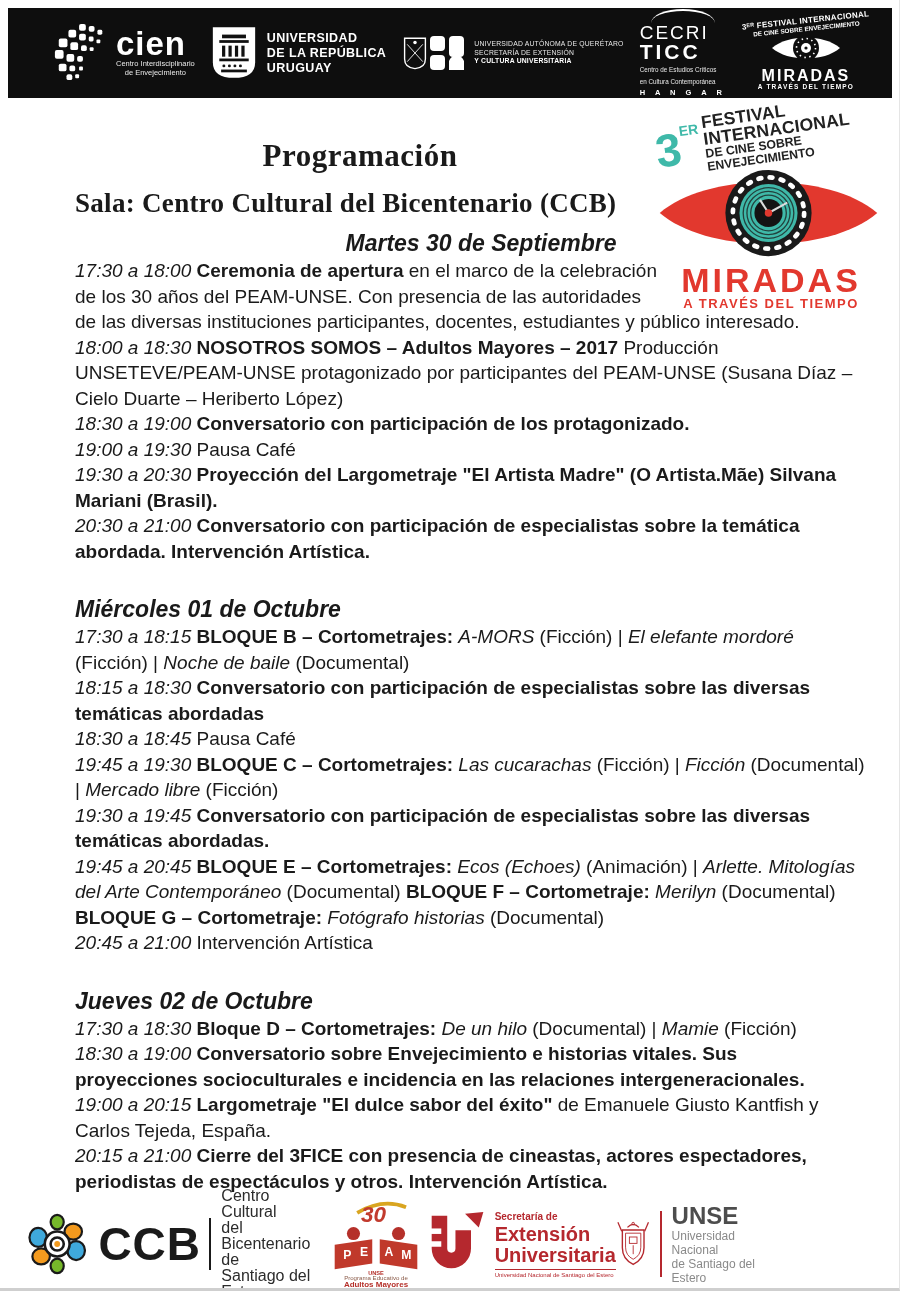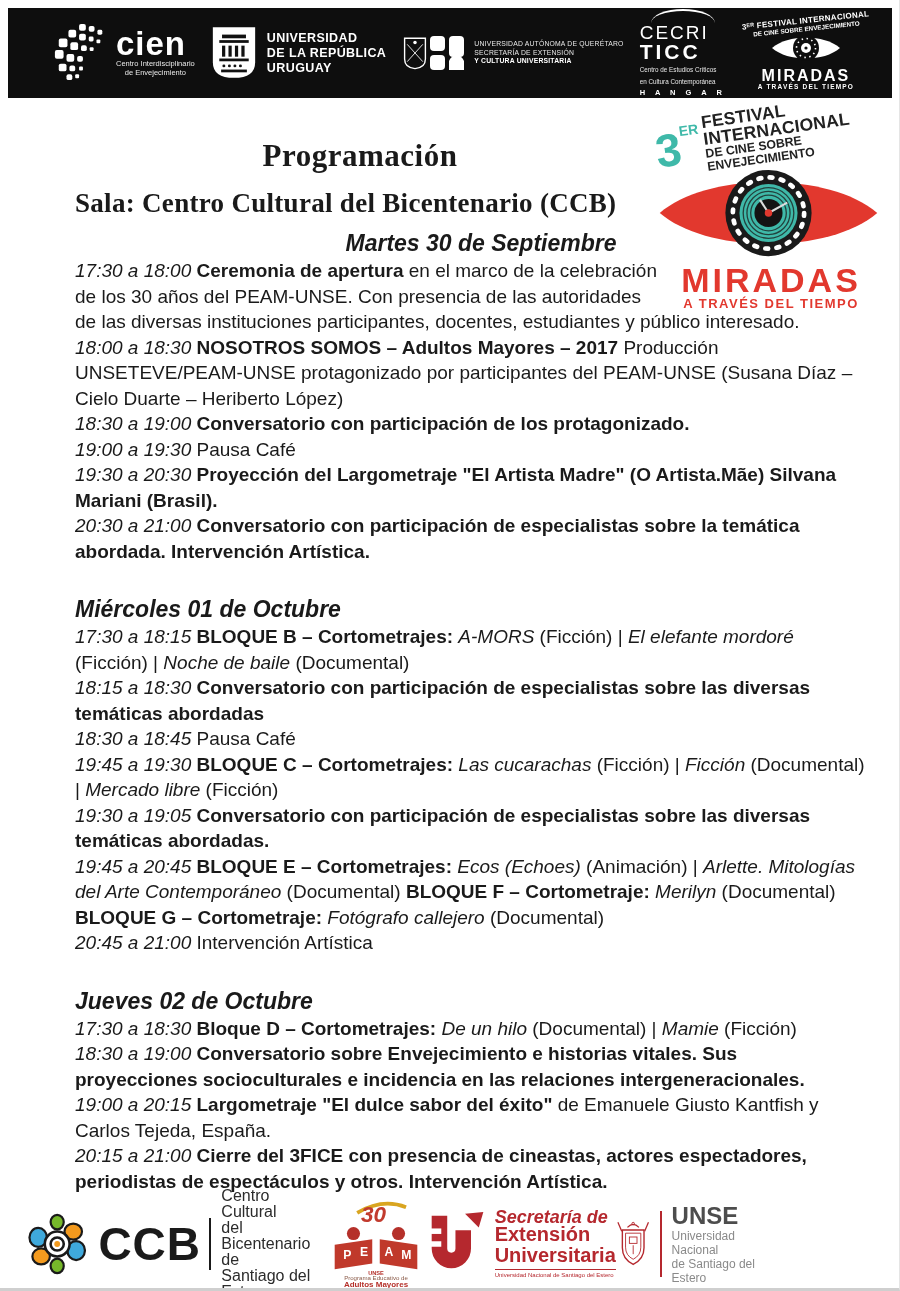--- a/index.html
+++ b/index.html
@@ -72,21 +72,21 @@
   .footer {
     position:absolute; left:0; top:1196px; width:783px; height:95px;
     display:flex; align-items:center; justify-content:space-between; padding:0 28px;
   }
   .f-ccb { display:flex; align-items:center; }
   .ccb-acronym { font-size:46px; font-weight:bold; letter-spacing:1px; color:#1a1a1a; margin-left:12px; }
   .ccb-div { width:3px; height:52px; background:#1a1a1a; margin:0 10px 0 8px; }
   .ccb-lines { font-size:16px; line-height:16px; color:#2b2b2b; }
   .f-ext { display:flex; align-items:center; }
   .ext-text { margin-left:8px; color:#b5282e; }
-  .ext-l1 { font-size:18px; font-weight:bold; line-height:14px;font-style:italic; }
+  .ext-l1 { font-size:10px; font-weight:bold; line-height:14px; }
   .ext-l2 { font-size:20px; font-weight:bold; line-height:21px; }
   .ext-rule { border-top:1px solid #b5282e; margin-top:3px; }
   .ext-sub { font-size:6px; color:#b5282e; margin-top:2px; }
   .f-unse { display:flex; align-items:center; }
   .unse-vline { width:2px; height:66px; background:#b5282e; margin:0 10px; }
   .unse-acronym { font-size:24px; font-weight:bold; color:#4d4d4d; line-height:26px; }
   .unse-lines { font-size:12px; color:#8a8a8a; line-height:14px; }
 </style>
 </head>
 <body>
@@ -242,25 +242,25 @@
       </section>
       <section class="schedule-section">
         <h3 class="day-heading align-left">Miércoles 01 de Octubre</h3>
         <p class="sched-line"><span class="s-i">17:30 a 18:15 </span><span class="s-b">BLOQUE B – Cortometrajes: </span><span class="s-i">A-MORS</span><span class="s-r"> (Ficción) | </span><span class="s-i">El elefante mordoré</span><span class="s-r">
 (Ficción) | </span><span class="s-i">Noche de baile</span><span class="s-r"> (Documental)</span></p>
         <p class="sched-line"><span class="s-i">18:15 a 18:30 </span><span class="s-b">Conversatorio con participación de especialistas sobre las diversas
 temáticas abordadas</span></p>
         <p class="sched-line"><span class="s-i">18:30 a 18:45 </span><span class="s-r">Pausa Café</span></p>
         <p class="sched-line"><span class="s-i">19:45 a 19:30 </span><span class="s-b">BLOQUE C – Cortometrajes: </span><span class="s-i">Las cucarachas</span><span class="s-r"> (Ficción) | </span><span class="s-i">Ficción</span><span class="s-r"> (Documental)
 | </span><span class="s-i">Mercado libre</span><span class="s-r"> (Ficción)</span></p>
-        <p class="sched-line"><span class="s-i">19:30 a 19:05 </span><span class="s-b">Conversatorio con participación de especialistas sobre las diversas
+        <p class="sched-line"><span class="s-i">19:30 a 19:45 </span><span class="s-b">Conversatorio con participación de especialistas sobre las diversas
 temáticas abordadas.</span></p>
         <p class="sched-line"><span class="s-i">19:45 a 20:45 </span><span class="s-b">BLOQUE E – Cortometrajes: </span><span class="s-i">Ecos (Echoes)</span><span class="s-r"> (Animación) | </span><span class="s-i">Arlette. Mitologías
 del Arte Contemporáneo</span><span class="s-r"> (Documental) </span><span class="s-b">BLOQUE F – Cortometraje: </span><span class="s-i">Merilyn</span><span class="s-r"> (Documental)
-</span><span class="s-b">BLOQUE G – Cortometraje: </span><span class="s-i">Fotógrafo callejero</span><span class="s-r"> (Documental)</span></p>
+</span><span class="s-b">BLOQUE G – Cortometraje: </span><span class="s-i">Fotógrafo historias</span><span class="s-r"> (Documental)</span></p>
         <p class="sched-line"><span class="s-i">20:45 a 21:00 </span><span class="s-r">Intervención Artística</span></p>
       </section>
       <section class="schedule-section">
         <h3 class="day-heading align-left">Jueves 02 de Octubre</h3>
         <p class="sched-line"><span class="s-i">17:30 a 18:30 </span><span class="s-b">Bloque D – Cortometrajes: </span><span class="s-i">De un hilo</span><span class="s-r"> (Documental) | </span><span class="s-i">Mamie</span><span class="s-r"> (Ficción)</span></p>
         <p class="sched-line"><span class="s-i">18:30 a 19:00 </span><span class="s-b">Conversatorio sobre Envejecimiento e historias vitales. Sus
 proyecciones socioculturales e incidencia en las relaciones intergeneracionales.</span></p>
         <p class="sched-line"><span class="s-i">19:00 a 20:15 </span><span class="s-b">Largometraje "El dulce sabor del éxito"</span><span class="s-r"> de Emanuele Giusto Kantfish y
 Carlos Tejeda, España.</span></p>
         <p class="sched-line"><span class="s-i">20:15 a 21:00 </span><span class="s-b">Cierre del 3FICE con presencia de cineastas, actores espectadores,

